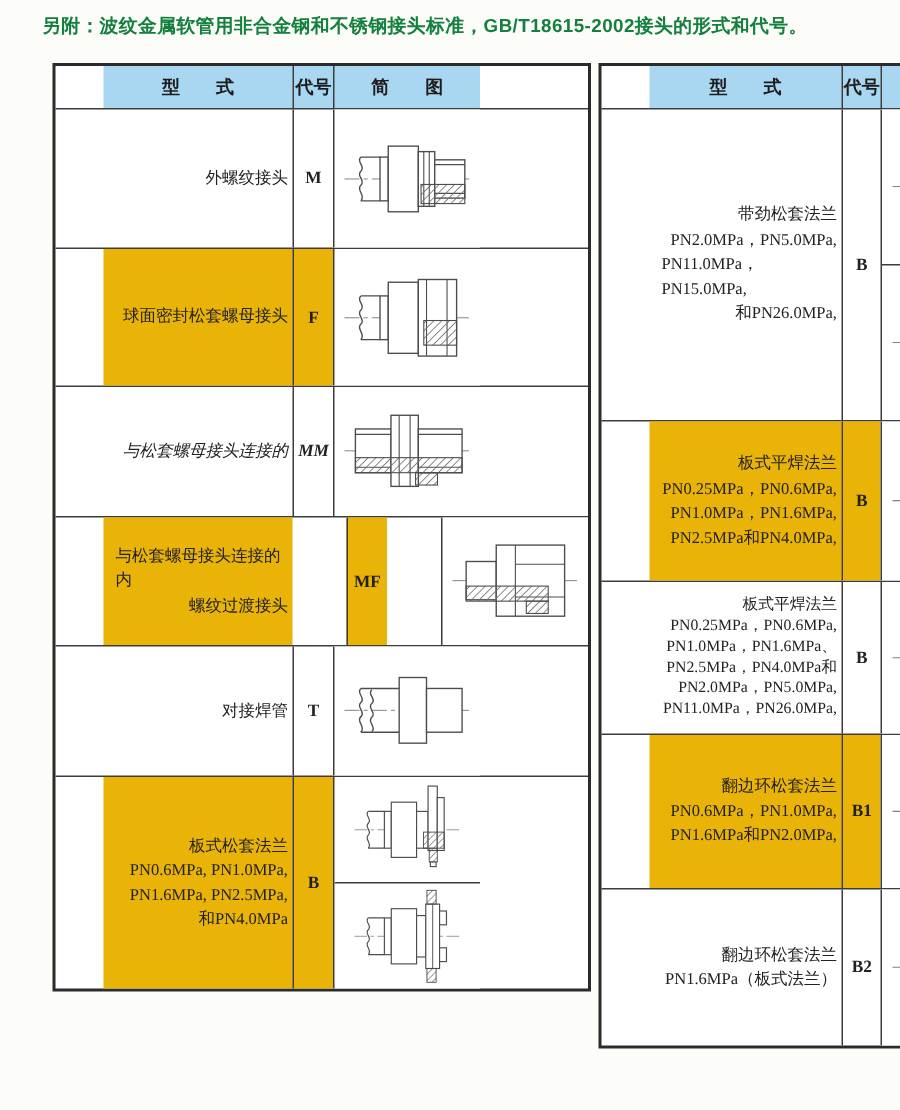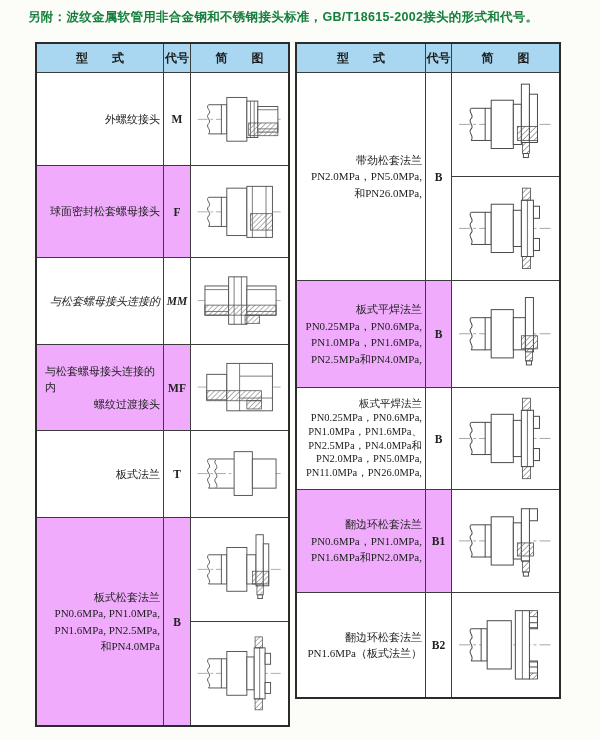--- a/index.html
+++ b/index.html
@@ -19,20 +19,21 @@
   .tables{
     position:absolute;left:35px;top:42px;
     display:flex;gap:5px;align-items:flex-start;
   }
   .tbl{
     border:2px solid #2b2b2b;background:#fff;
   }
   .row{
     display:grid;box-sizing:border-box;
     border-top:1px solid #3c3c3c;
+    padding-left:32px;
   }
   .row:first-child{border-top:none;}
   .cell{
     box-sizing:border-box;border-left:1px solid #3c3c3c;
     overflow:hidden;
   }
   .cell:first-child{border-left:none;}
   .hdr .cell{
     background:#a9d6f0;
     display:flex;align-items:center;justify-content:center;
@@ -42,21 +43,21 @@
   .type-cell{
     display:flex;flex-direction:column;justify-content:center;
     padding:4px 3px 4px 8px;
     font-size:11px;line-height:1.5;color:#222;align-items:flex-end;
   }
   .type-cell.compact{font-size:10.5px;line-height:1.33;}
   .code-cell{
     display:flex;align-items:center;justify-content:center;
     font-size:11.5px;font-weight:600;color:#222;
   }
-  .hl{background:#f0abfc;}
+  .hl{background:#eab308;}
   .diagram-cell{
     display:flex;flex-direction:column;background:#fff;
   }
   .diagram-sub{
     flex:1;display:flex;align-items:center;justify-content:center;
     border-top:1px solid #3c3c3c;min-height:0;
   }
   .diagram-sub:first-child{border-top:none;}
   .diagram-sub svg{width:94%;height:92%;}
 </style>
@@ -151,21 +152,21 @@
                 <line x1="52" y1="16" x2="52" y2="68" stroke="#4c4c4c" stroke-width="0.8"></line>
                 <rect x="58" y="26" width="32" height="32" fill="#fff" stroke="#4c4c4c" stroke-width="1"></rect>
                 <line x1="58" y1="30" x2="90" y2="30" stroke="#4c4c4c" stroke-width="0.8"></line>
                 <line x1="58" y1="54" x2="90" y2="54" stroke="#4c4c4c" stroke-width="0.8"></line>
                 <rect x="12" y="47" width="78" height="11" fill="url(#hp3)" stroke="#4c4c4c" stroke-width="0.8"></rect>
                 <rect x="56" y="58" width="16" height="9" fill="url(#hp3)" stroke="#4c4c4c" stroke-width="0.8"></rect>
               </svg>
             </div>
           </div>
         </div>
-        <div class="row" style="grid-template-columns: 126px 27px 98px; height: 86px;">
+        <div class="row" style="grid-template-columns: 126px 27px 98px; height: 86px; gap: 36px;">
           <div class="cell type-cell hl">
             <div class="">与松套螺母接头连接的内</div>
             <div class="">螺纹过渡接头</div>
           </div>
           <div class="cell code-cell hl">MF</div>
           <div class="cell diagram-cell">
             <div class="diagram-sub">
               <svg viewBox="0 0 100 84" preserveAspectRatio="xMidYMid meet">
                 <defs>
                   <pattern id="hp4" width="4" height="4" patternUnits="userSpaceOnUse" patternTransform="rotate(45)">
@@ -179,21 +180,21 @@
                 <line x1="50" y1="30" x2="86" y2="30" stroke="#4c4c4c" stroke-width="0.8"></line>
                 <line x1="50" y1="54" x2="86" y2="54" stroke="#4c4c4c" stroke-width="0.8"></line>
                 <rect x="14" y="46" width="60" height="11" fill="url(#hp4)" stroke="#4c4c4c" stroke-width="0.8"></rect>
                 <rect x="58" y="57" width="16" height="9" fill="url(#hp4)" stroke="#4c4c4c" stroke-width="0.8"></rect>
               </svg>
             </div>
           </div>
         </div>
         <div class="row" style="grid-template-columns: 126px 27px 98px; height: 87px;">
           <div class="cell type-cell">
-            <div class="">板式法兰</div>
+            <div class="">对接焊管</div>
           </div>
           <div class="cell code-cell">T</div>
           <div class="cell diagram-cell">
             <div class="diagram-sub">
               <svg viewBox="0 0 100 84" preserveAspectRatio="xMidYMid meet">
                 <defs>
                   <pattern id="hp5" width="4" height="4" patternUnits="userSpaceOnUse" patternTransform="rotate(45)">
                     <line x1="0" y1="0" x2="0" y2="4" stroke="#6e6e6e" stroke-width="1.2"></line>
                   </pattern>
                 </defs>
@@ -201,21 +202,21 @@
                 <path d="M44,26 H16" fill="none" stroke="#4c4c4c" stroke-width="1"></path>
                 <path d="M16,26 c-4,3.5 4,6.8 0,10.3 c-4,3.5 4,6.8 0,10.3 c-4,3.6 4,7 0,11.4" fill="none" stroke="#4c4c4c" stroke-width="1"></path>
                 <path d="M16,58 H44" fill="none" stroke="#4c4c4c" stroke-width="1"></path>
                 <path d="M24,27 c-4,3.4 4,6.6 0,10 c-4,3.4 4,6.6 0,10 c-4,3.6 4,7 0,10.6" fill="none" stroke="#4c4c4c" stroke-width="1"></path>
                 <rect x="44" y="18" width="20" height="48" fill="#fff" stroke="#4c4c4c" stroke-width="1"></rect>
                 <rect x="64" y="26" width="26" height="32" fill="#fff" stroke="#4c4c4c" stroke-width="1"></rect>
               </svg>
             </div>
           </div>
         </div>
-        <div class="row" style="grid-template-columns: 126px 27px 98px; height: 208px;">
+        <div class="row" style="grid-template-columns: 126px 27px 98px; height: 142px;">
           <div class="cell type-cell hl">
             <div class="">板式松套法兰</div>
             <div class="">PN0.6MPa, PN1.0MPa,</div>
             <div class="">PN1.6MPa, PN2.5MPa,</div>
             <div class="">和PN4.0MPa</div>
           </div>
           <div class="cell code-cell hl">B</div>
           <div class="cell diagram-cell">
             <div class="diagram-sub">
               <svg viewBox="0 0 100 84" preserveAspectRatio="xMidYMid meet">
@@ -266,20 +267,21 @@
     <div class="tbl" id="right-table">
         <div class="row hdr" style="grid-template-columns: 128px 26px 108px; height: 28px;">
           <div class="cell">型　　式</div>
           <div class="cell">代号</div>
           <div class="cell">简　　图</div>
         </div>
         <div class="row" style="grid-template-columns: 128px 26px 108px; height: 208px;">
           <div class="cell type-cell">
             <div class="">带劲松套法兰</div>
             <div class="">PN2.0MPa，PN5.0MPa,</div>
+            <div class="">PN11.0MPa，PN15.0MPa,</div>
             <div class="">和PN26.0MPa,</div>
           </div>
           <div class="cell code-cell">B</div>
           <div class="cell diagram-cell">
             <div class="diagram-sub">
               <svg viewBox="0 0 100 84" preserveAspectRatio="xMidYMid meet">
                 <defs>
                   <pattern id="hp8" width="4" height="4" patternUnits="userSpaceOnUse" patternTransform="rotate(45)">
                     <line x1="0" y1="0" x2="0" y2="4" stroke="#6e6e6e" stroke-width="1.2"></line>
                   </pattern>

